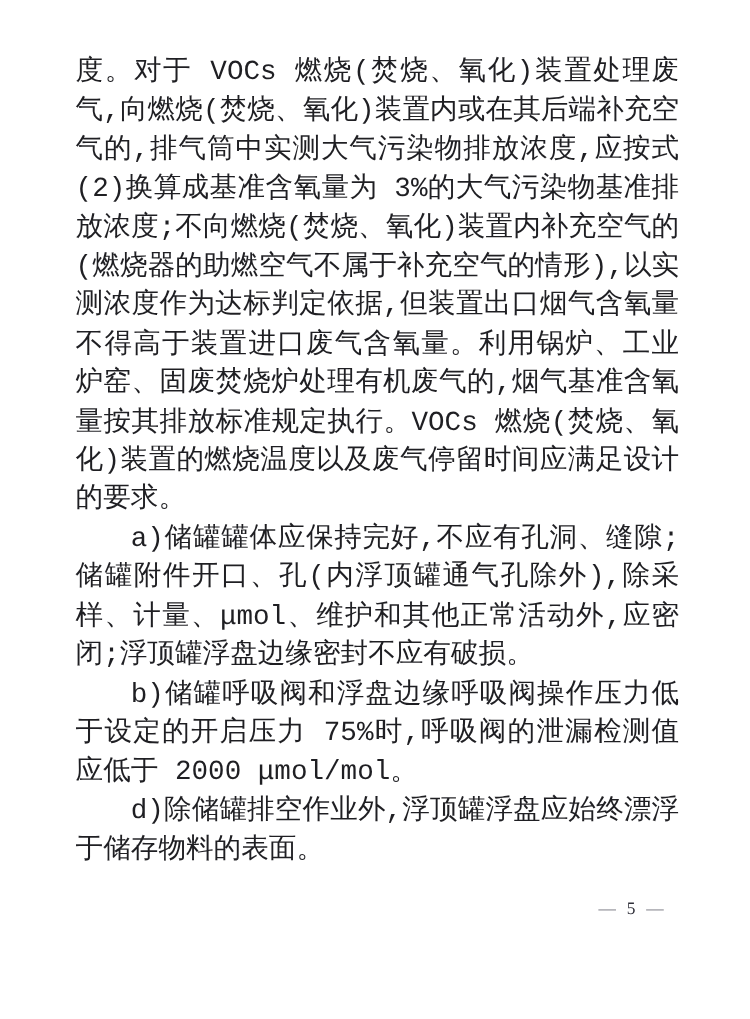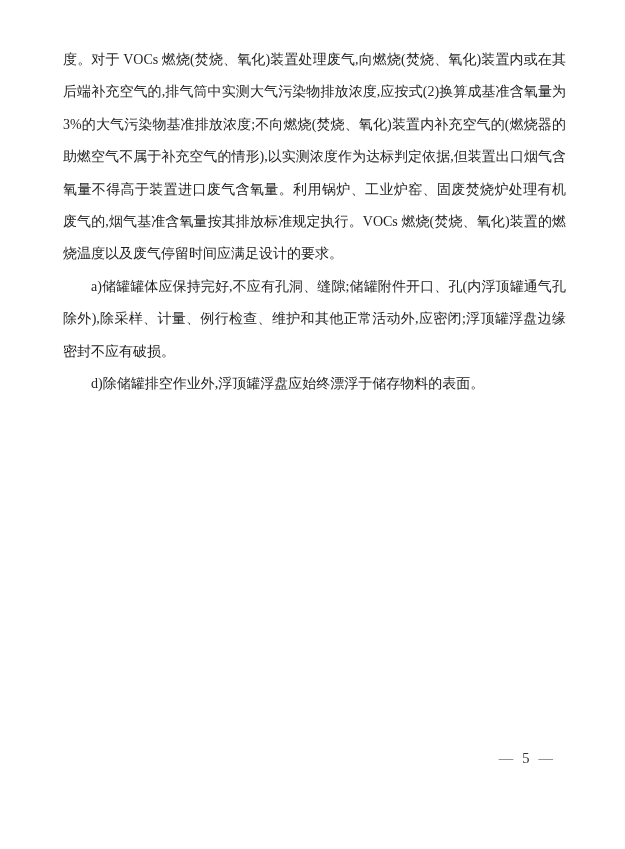--- a/index.html
+++ b/index.html
@@ -18,24 +18,25 @@
     height: 849px;
     background: #ffffff;
     overflow: hidden;
   }
   .content {
     position: absolute;
     left: 63px;
     top: 44px;
     width: 503px;
     color: #1f1f23;
-    font-size: 14px;
+    font-size: 23px;
     line-height: 32.4px;
     text-align: justify;
     text-justify: inter-ideograph;
+    font-family: Liberation Mono, monospace;
   }
   p.para {
     margin: 0;
     padding: 0;
     text-indent: 2em;
   }
   p.para.continuation {
     text-indent: 0;
   }
   .page-footer {
@@ -55,21 +56,22 @@
     color: #2e2e38;
   }
 </style>
 </head>
 <body>
 
 <div class="page">
 
   <div class="content">
     <p class="para continuation">度。对于 VOCs 燃烧(焚烧、氧化)装置处理废气,向燃烧(焚烧、氧化)装置内或在其后端补充空气的,排气筒中实测大气污染物排放浓度,应按式(2)换算成基准含氧量为 3%的大气污染物基准排放浓度;不向燃烧(焚烧、氧化)装置内补充空气的(燃烧器的助燃空气不属于补充空气的情形),以实测浓度作为达标判定依据,但装置出口烟气含氧量不得高于装置进口废气含氧量。利用锅炉、工业炉窑、固废焚烧炉处理有机废气的,烟气基准含氧量按其排放标准规定执行。VOCs 燃烧(焚烧、氧化)装置的燃烧温度以及废气停留时间应满足设计的要求。</p>
-    <p class="para">a)储罐罐体应保持完好,不应有孔洞、缝隙;储罐附件开口、孔(内浮顶罐通气孔除外),除采样、计量、例行检查、维护和其他正常活动外,应密闭;浮顶罐浮盘边缘密封不应有破损。</p>
+    <p class="para">a)储罐罐体应保持完好,不应有孔洞、缝隙;储罐附件开口、孔(内浮顶罐通气孔除外),除采样、计量、μmol、维护和其他正常活动外,应密闭;浮顶罐浮盘边缘密封不应有破损。</p>
+    <p class="para">b)储罐呼吸阀和浮盘边缘呼吸阀操作压力低于设定的开启压力 75%时,呼吸阀的泄漏检测值应低于 2000 μmol/mol。</p>
     <p class="para">d)除储罐排空作业外,浮顶罐浮盘应始终漂浮于储存物料的表面。</p>
   </div>
 
   <div class="page-footer">
     <span class="dash">—</span>
     <span class="num">5</span>
     <span class="dash">—</span>
   </div>
 
 </div>

